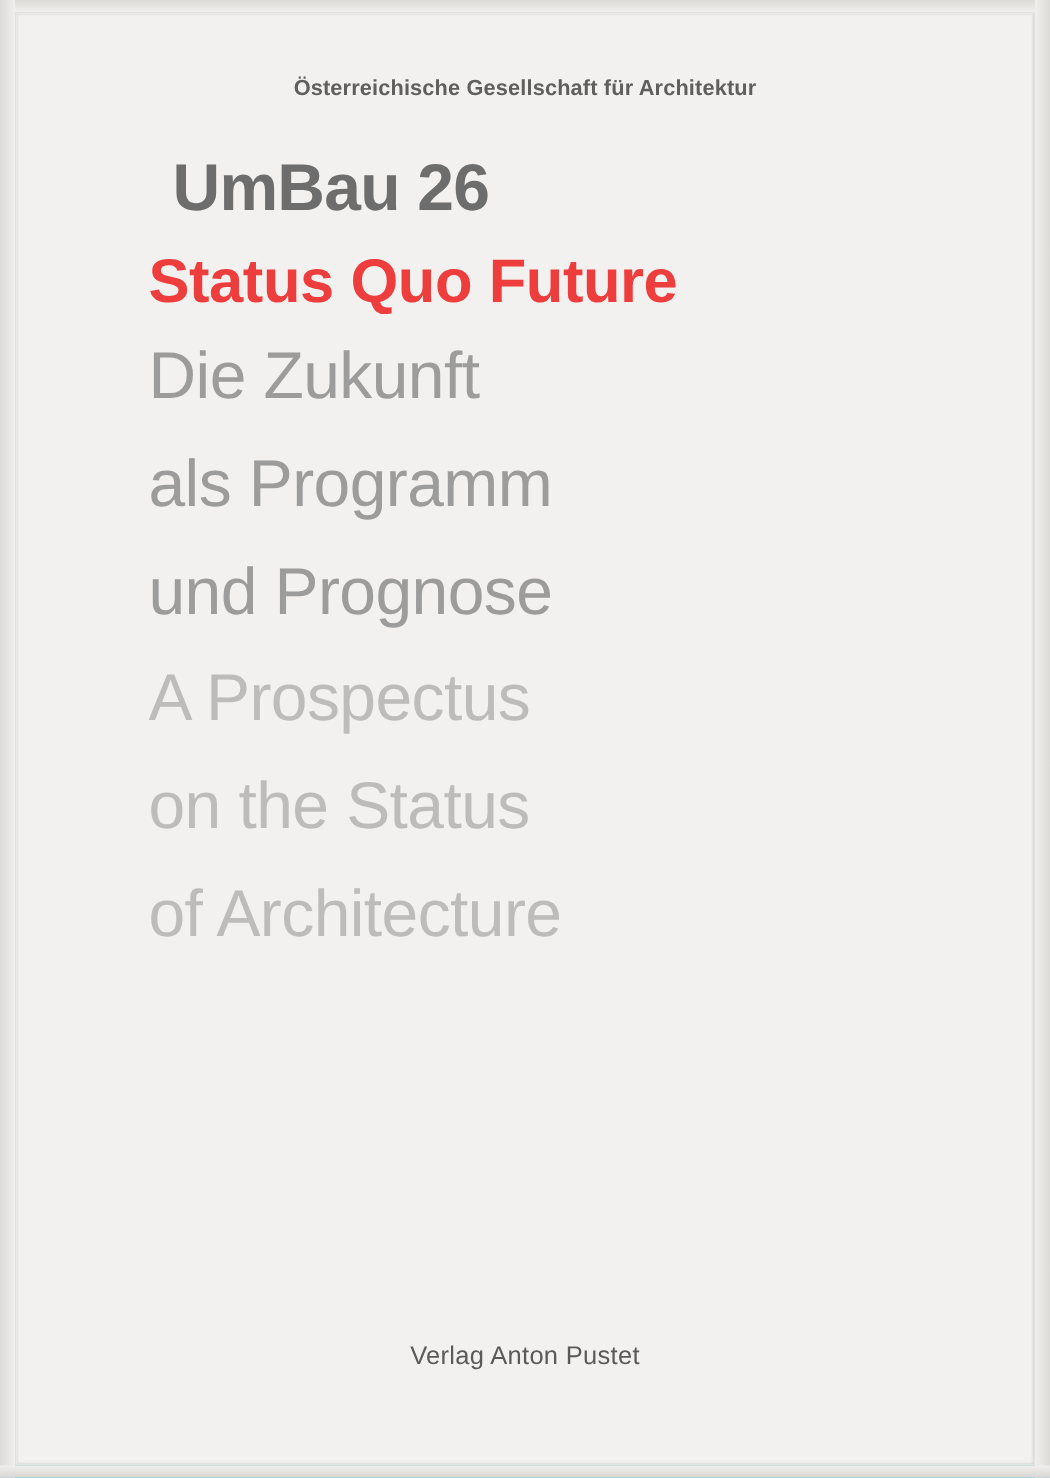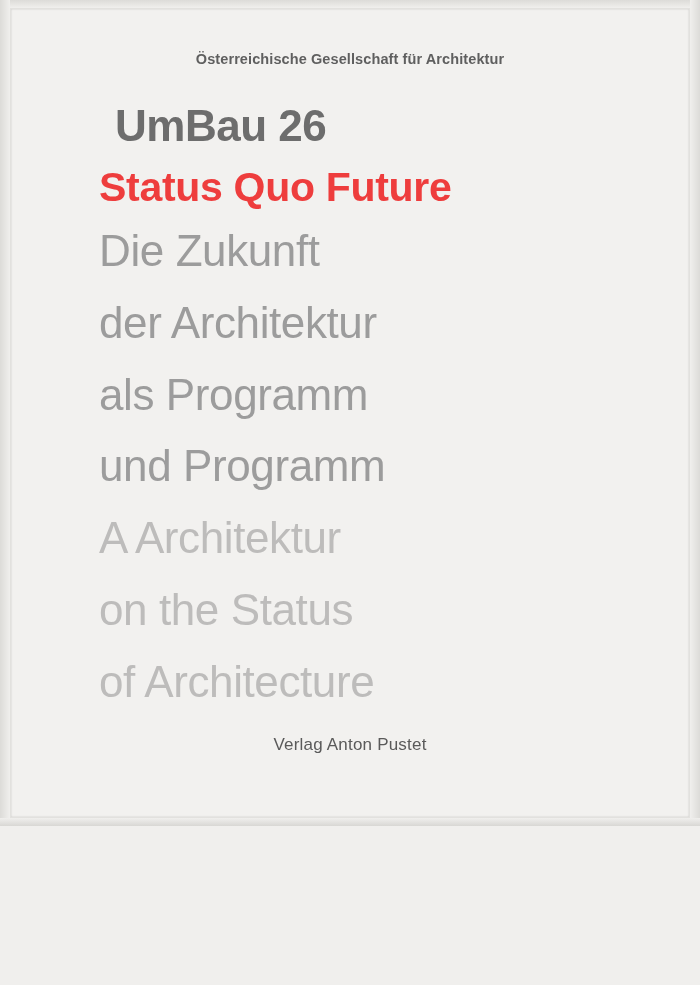--- a/index.html
+++ b/index.html
@@ -9,21 +9,21 @@
   }
   body {
     width: 700px;
     height: 985px;
     font-family: "Liberation Sans", sans-serif;
     overflow: hidden;
   }
   .page {
     position: relative;
     width: 700px;
-    height: 826px;
+    height: 985px;
     background: #0ea5e9;
     box-sizing: border-box;
   }
   
   .page-inner {
     position: absolute;
     top: 8px;
     left: 10px;
     right: 10px;
     bottom: 8px;
@@ -142,27 +142,26 @@
     <div class="publisher-line">Österreichische Gesellschaft für Architektur</div>
 
     <div class="title-block">
 
       <h1 class="series-title">UmBau 26</h1>
 
       <h2 class="main-title">Status Quo Future</h2>
 
       <div class="subtitle-de">
         <div>Die Zukunft</div>
-        <div>der Architektur</div>
         <div>als Programm</div>
-        <div>und Programm</div>
+        <div>und Prognose</div>
       </div>
 
       <div class="subtitle-en">
-        <div>A Architektur</div>
+        <div>A Prospectus</div>
         <div>on the Status</div>
         <div>of Architecture</div>
       </div>
 
     </div>
 
     <div class="imprint">Verlag Anton Pustet</div>
 
   </div>
 </div>

